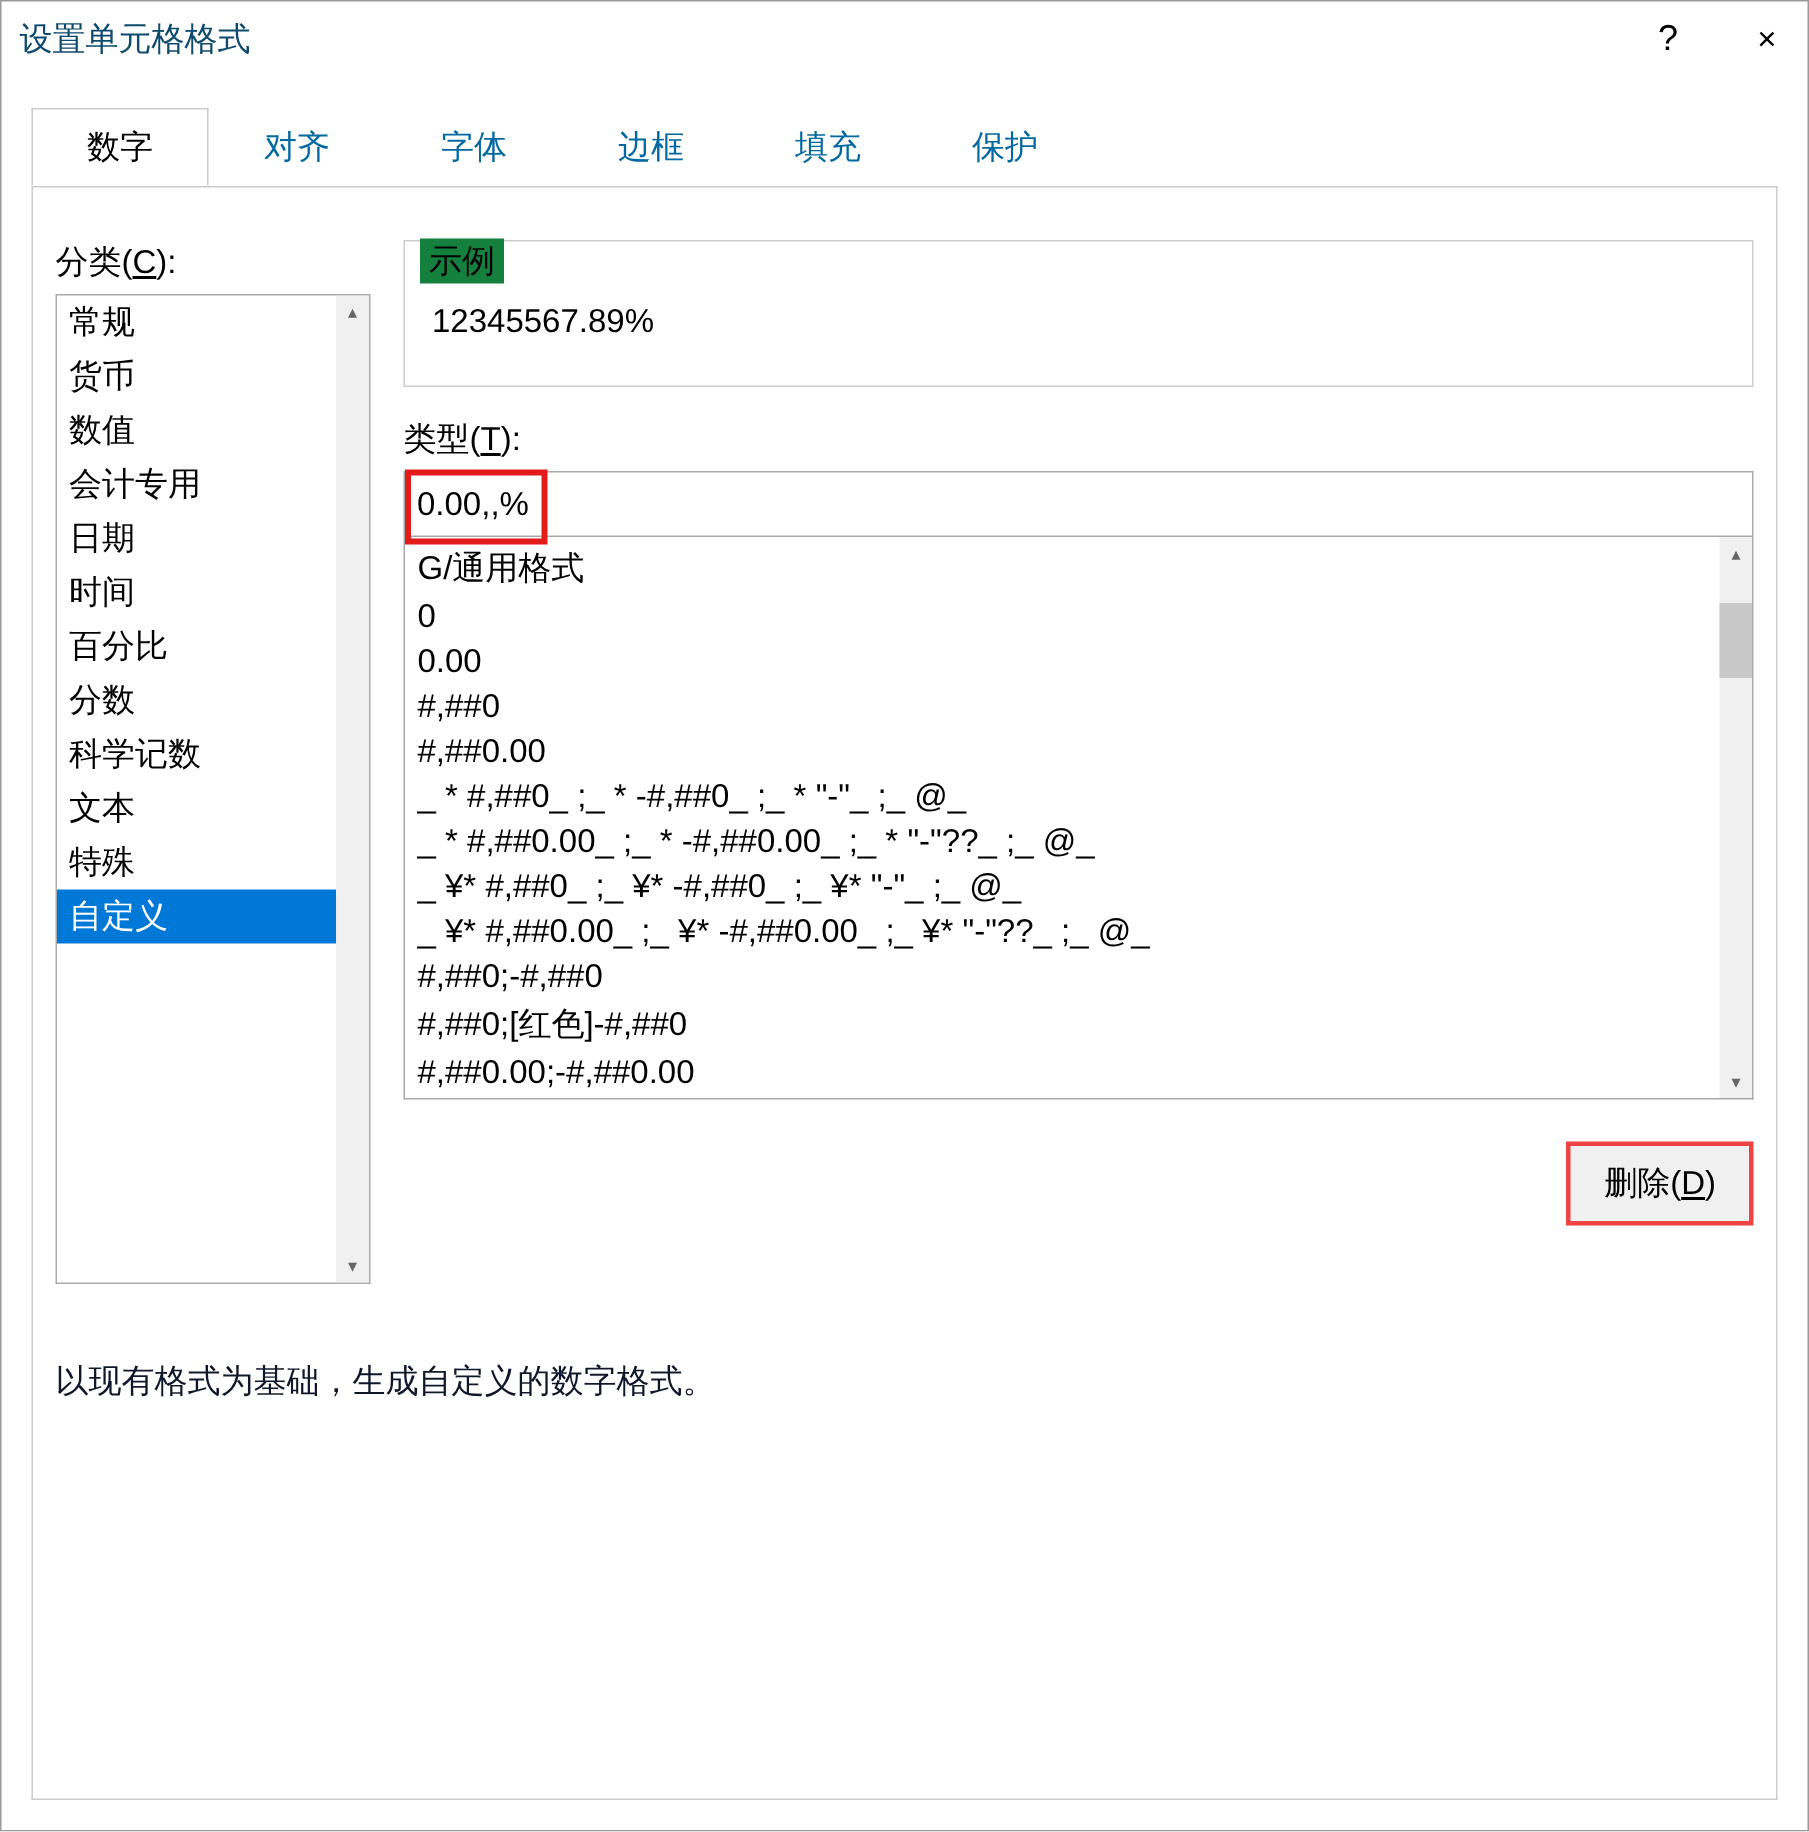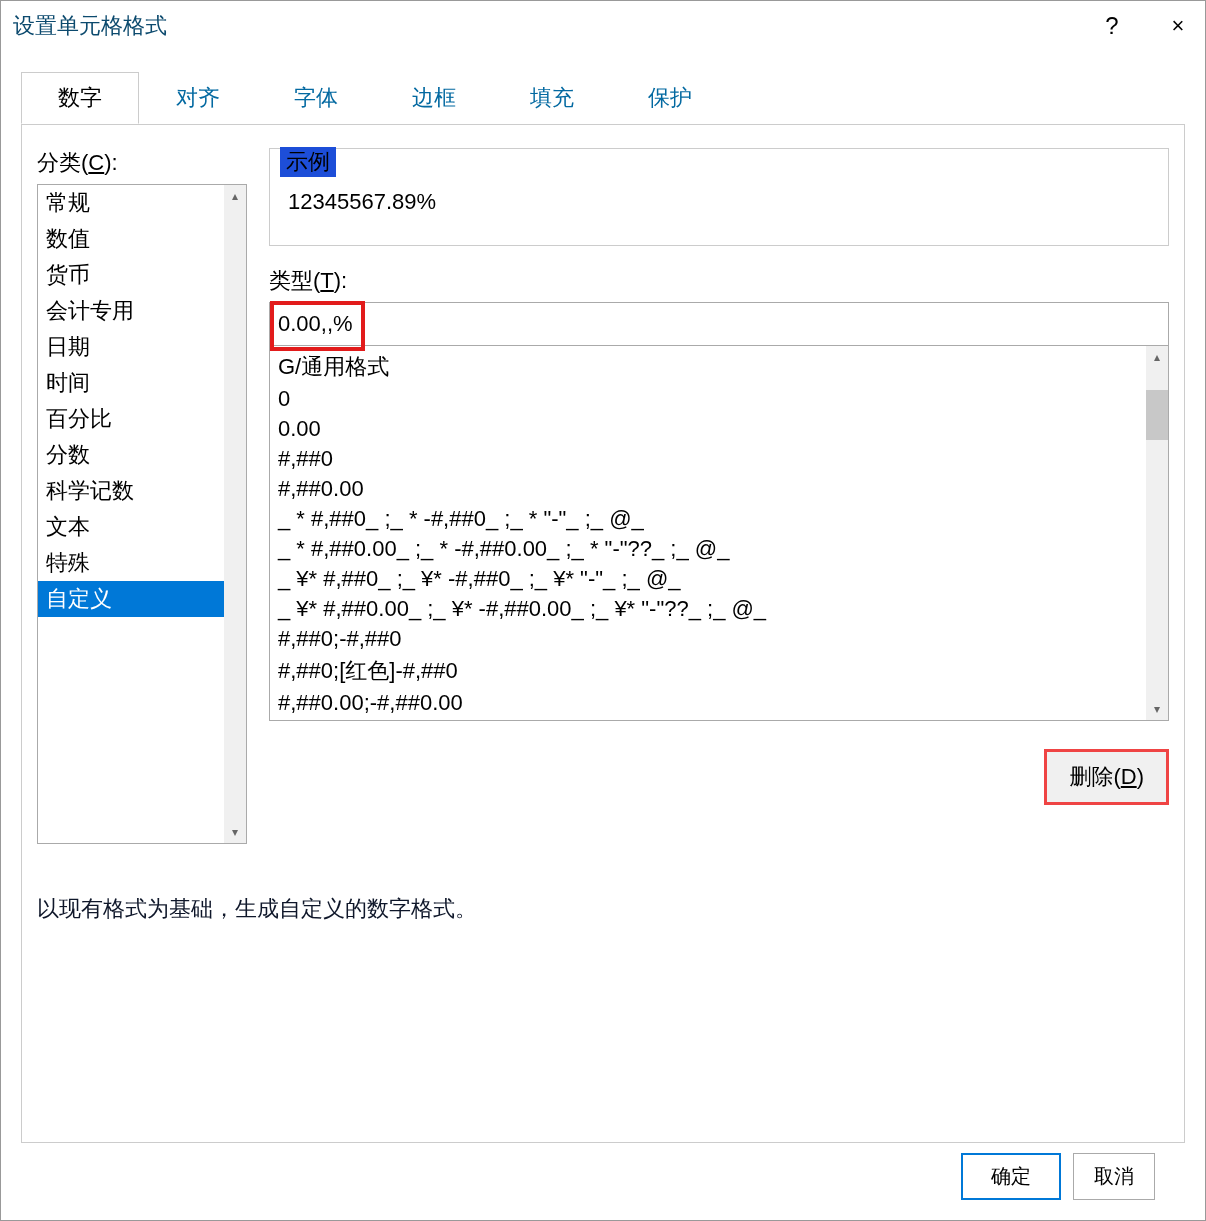--- a/index.html
+++ b/index.html
@@ -74,21 +74,21 @@
       border-bottom: 1px solid #fff;
       z-index: 2;
     }
     .tab:not(.active) {
       color: #0369a1;
     }
     .tab-content {
       border: 1px solid #ccc;
       border-top: none;
       flex: 1;
-      padding: 24px 15px 20px 15px;
+      padding: 36px 15px 20px 15px;
       display: flex;
       flex-direction: column;
     }
     .main-row {
       display: flex;
       gap: 22px;
     }
     .left-col {
       display: flex;
       flex-direction: column;
@@ -155,21 +155,21 @@
     .sample-group {
       border: 1px solid #ccc;
       padding: 40px 18px 30px 18px;
       margin-bottom: 20px;
       position: relative;
     }
     .sample-group-label {
       position: absolute;
       top: -2px;
       left: 10px;
-      background: #1d4ed8;
+      background: #15803d;
       padding: 0 6px;
       font-size: 22px;
     }
     .sample-value {
       font-size: 22px;
       color: #000;
     }
     .type-input-wrapper {
       border: 1px solid #aaa;
       padding: 8px 8px;
@@ -284,22 +284,22 @@
     </div>
 
     <div class="tab-content">
       <div class="main-row">
         <div class="left-col">
           <div class="label">
             <span>分类(</span><u>C</u><span>):</span>
           </div>
           <div class="category-list">
             <div class="category-item">常规</div>
+            <div class="category-item">货币</div>
             <div class="category-item">数值</div>
-            <div class="category-item">货币</div>
             <div class="category-item">会计专用</div>
             <div class="category-item">日期</div>
             <div class="category-item">时间</div>
             <div class="category-item">百分比</div>
             <div class="category-item">分数</div>
             <div class="category-item">科学记数</div>
             <div class="category-item">文本</div>
             <div class="category-item">特殊</div>
             <div class="category-item selected">自定义</div>
             <div class="scrollbar-track">
@@ -350,18 +350,14 @@
             <button class="delete-btn">
               <span>删除(</span><u>D</u><span>)</span>
             </button>
           </div>
         </div>
       </div>
 
       <div class="help-text">以现有格式为基础，生成自定义的数字格式。</div>
     </div>
 
-    <div class="bottom-buttons">
-      <button class="ok-btn">确定</button>
-      <button class="cancel-btn">取消</button>
-    </div>
   </div>
 </div>
 
 </body></html>

